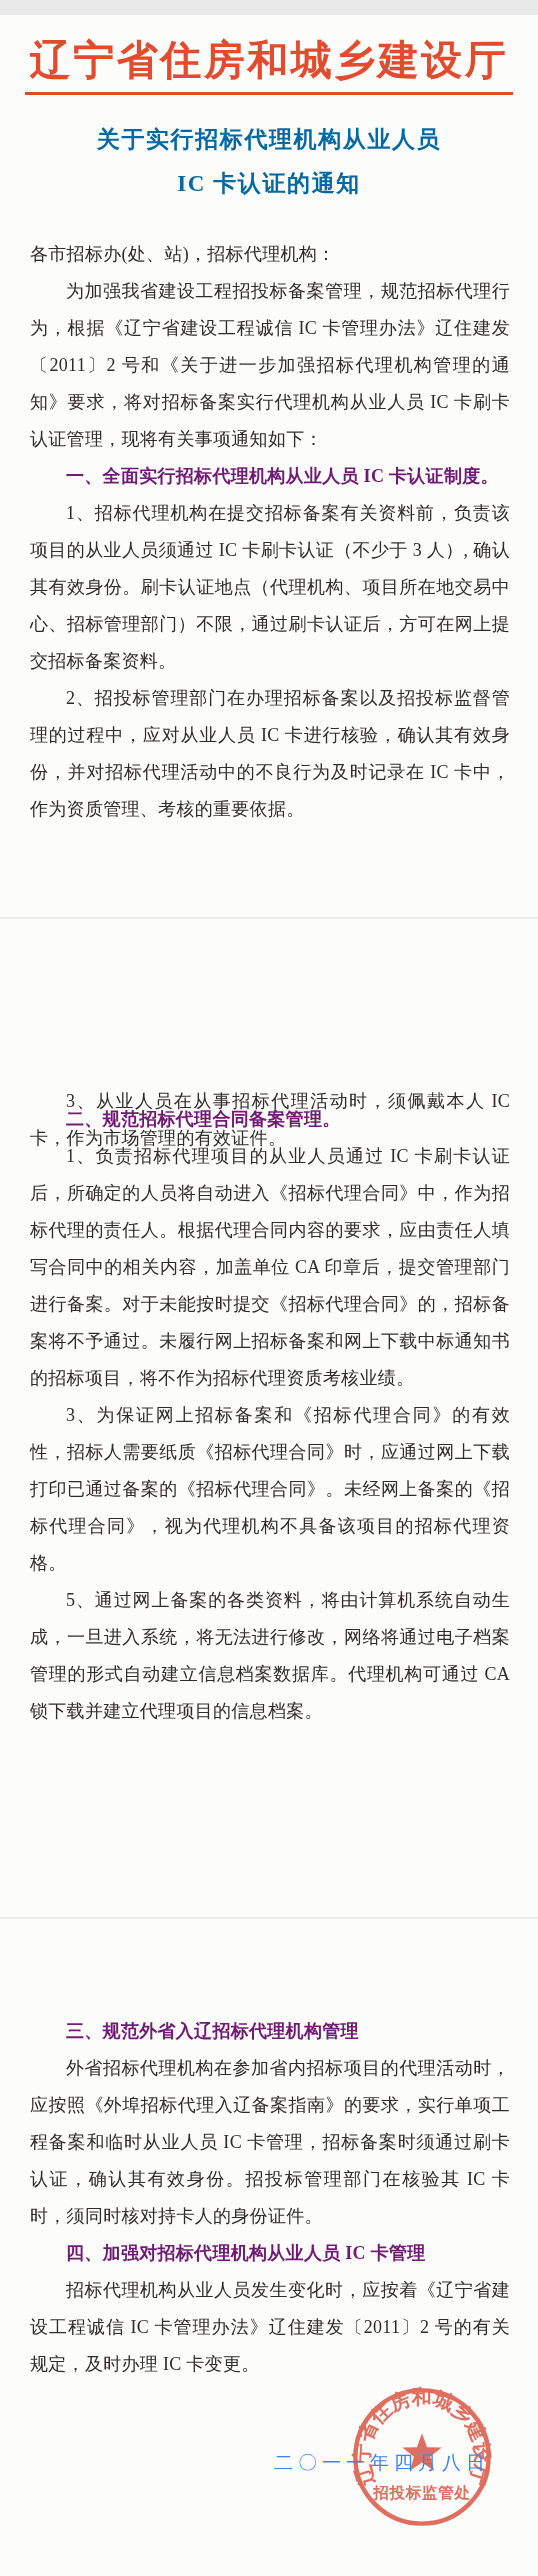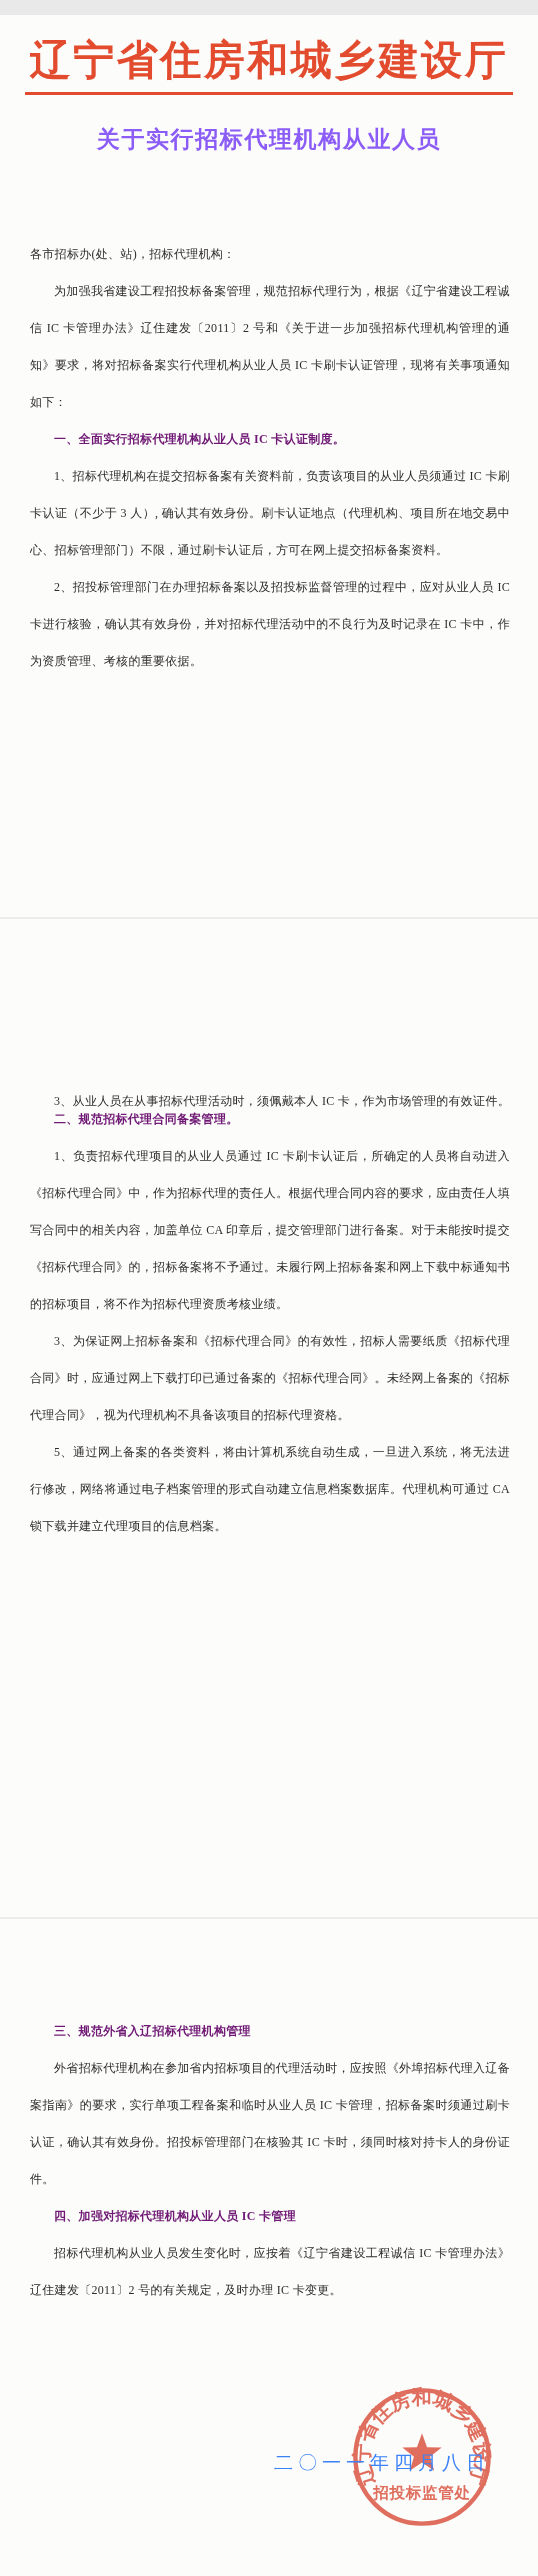--- a/index.html
+++ b/index.html
@@ -14,28 +14,28 @@
   }
   .org{
     position:absolute;top:18px;left:0;right:0;
     text-align:center;
     font-size:41px;font-weight:bold;letter-spacing:2.5px;
     white-space:nowrap;
   }
   .rule{position:absolute;top:77px;left:25px;right:25.5px;height:3.3px;}
   .doc-title{
     position:absolute;left:0;right:0;text-align:center;
-    font-weight:bold;font-size:23px;letter-spacing:1.6px;color:#8b5cf6;
+    font-weight:bold;font-size:23px;letter-spacing:1.6px;color:#0369a1;
   }
   .doc-title.l1{top:109px;}
   .doc-title.l2{top:153px;}
   .block{position:absolute;left:30px;right:28px;}
   .block p{
     margin:0;
-    font-size:12px;line-height:37px;
+    font-size:18px;line-height:37px;
     text-align:justify;text-indent:2em;
     letter-spacing:0.3px;
   }
   .block p.no-indent{text-indent:0;}
   .block p.bold{font-weight:bold;color:#701a75;}
   .pagebreak-line{position:absolute;left:0;right:0;height:1.6px;background:#ececea;}
   .date{
     position:absolute;top:2435px;right:48px;
     font-size:19px;letter-spacing:5px;color:#3b82f6;z-index:3;
     white-space:nowrap;
@@ -44,20 +44,21 @@
 </style>
 </head>
 <body>
 
 <div class="page">
 
   <div class="org" style="color: rgb(226, 75, 45);">辽宁省住房和城乡建设厅</div>
   <div class="rule" style="background: rgb(226, 75, 45);"></div>
 
   <div class="doc-title l1">关于实行招标代理机构从业人员</div>
+  <div class="doc-title l2">IC 卡认证的通知</div>
 
   <div class="block" style="top:221px">
     <p class="no-indent">各市招标办(处、站)，招标代理机构：</p>
     <p>为加强我省建设工程招投标备案管理，规范招标代理行为，根据《辽宁省建设工程诚信 IC 卡管理办法》辽住建发〔2011〕2 号和《关于进一步加强招标代理机构管理的通知》要求，将对招标备案实行代理机构从业人员 IC 卡刷卡认证管理，现将有关事项通知如下：</p>
     <p class="bold">一、全面实行招标代理机构从业人员 IC 卡认证制度。</p>
     <p>1、招标代理机构在提交招标备案有关资料前，负责该项目的从业人员须通过 IC 卡刷卡认证（不少于 3 人）, 确认其有效身份。刷卡认证地点（代理机构、项目所在地交易中心、招标管理部门）不限，通过刷卡认证后，方可在网上提交招标备案资料。</p>
     <p>2、招投标管理部门在办理招标备案以及招投标监督管理的过程中，应对从业人员 IC 卡进行核验，确认其有效身份，并对招标代理活动中的不良行为及时记录在 IC 卡中，作为资质管理、考核的重要依据。</p>
   </div>
 
   <div class="pagebreak-line" style="top:902px"></div>

